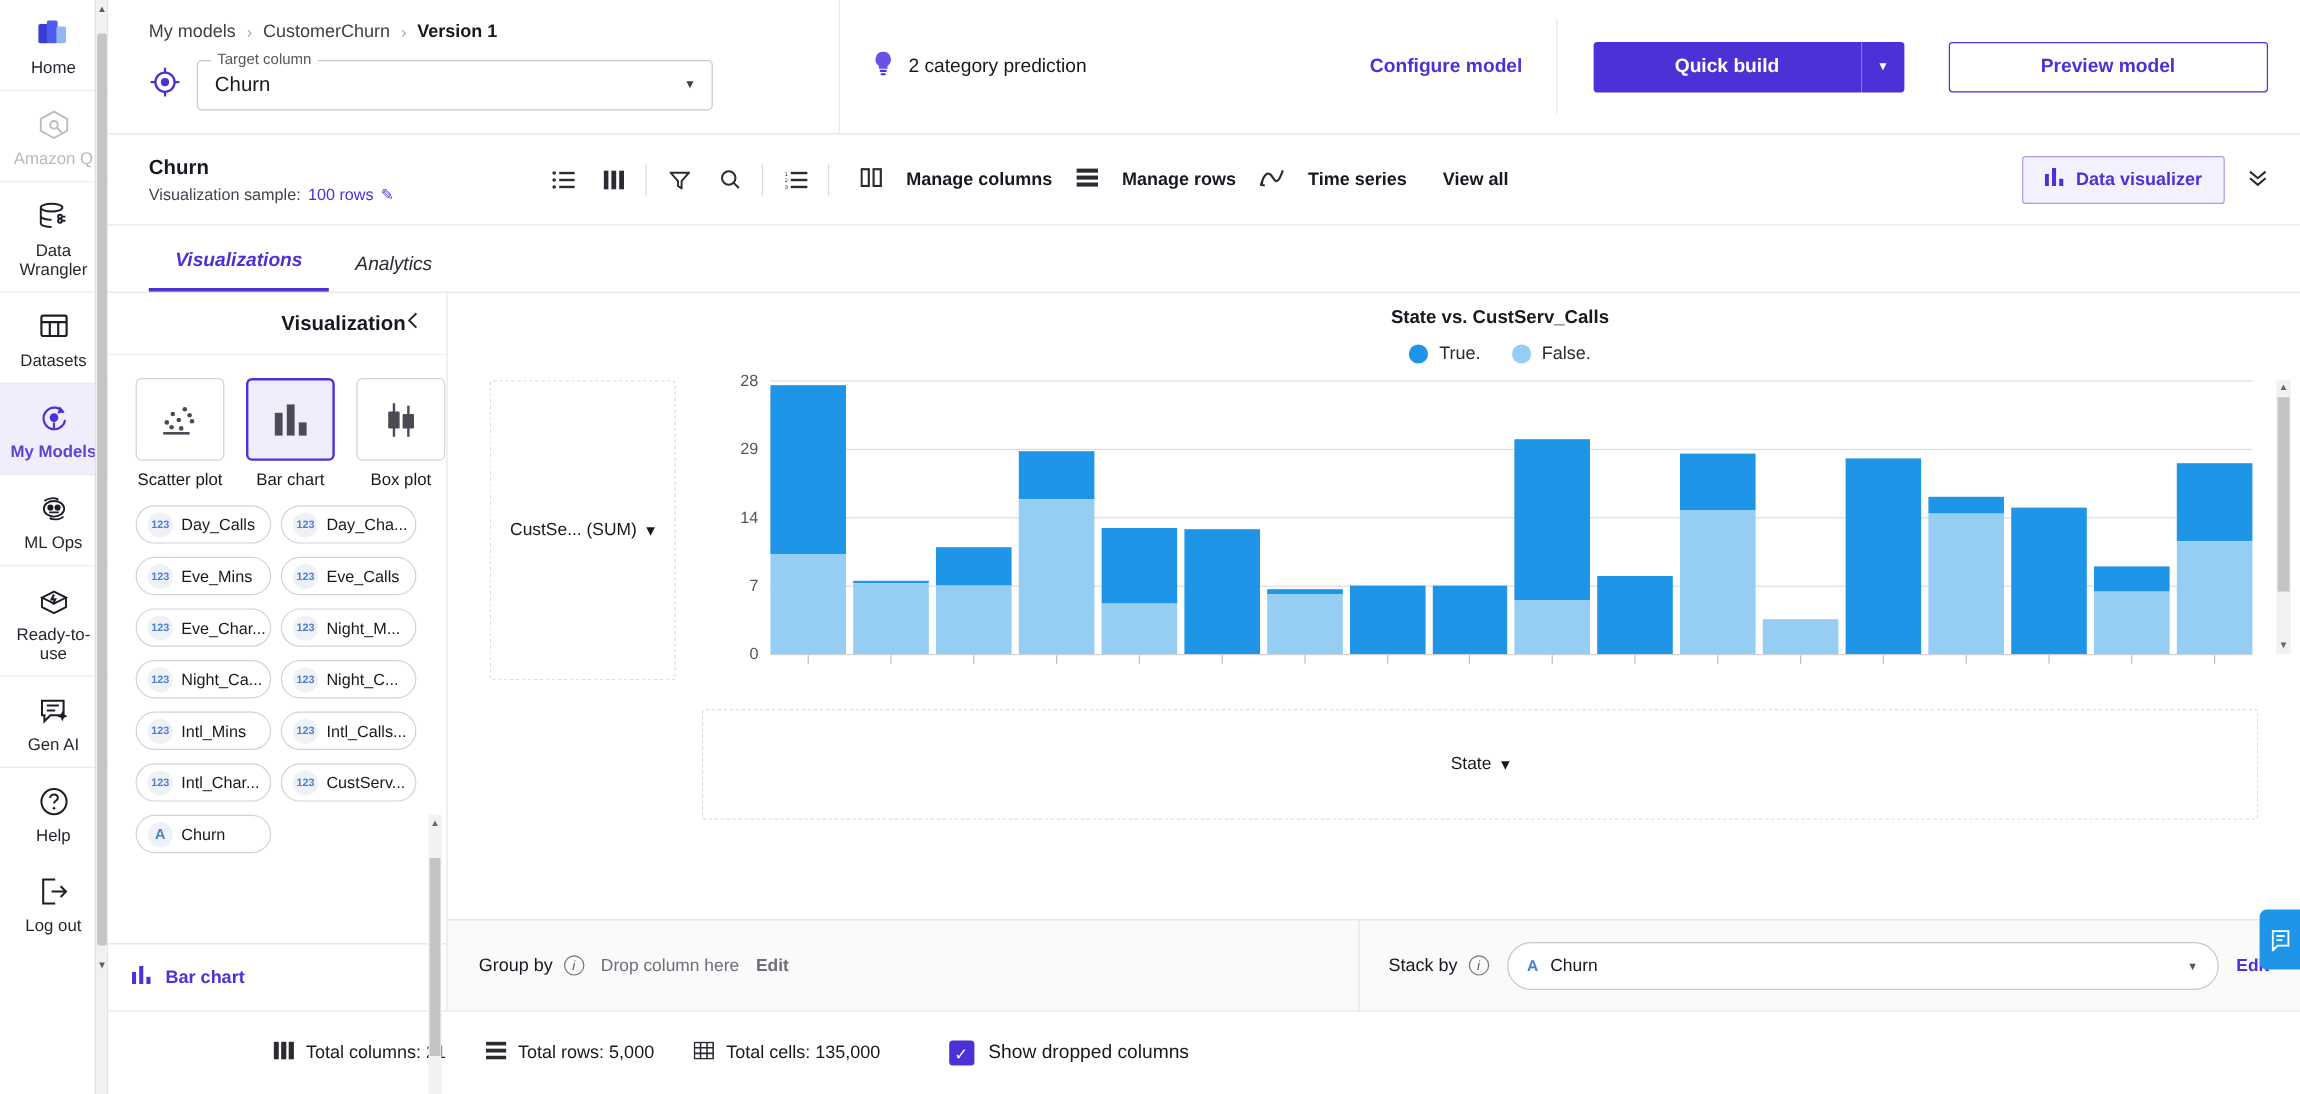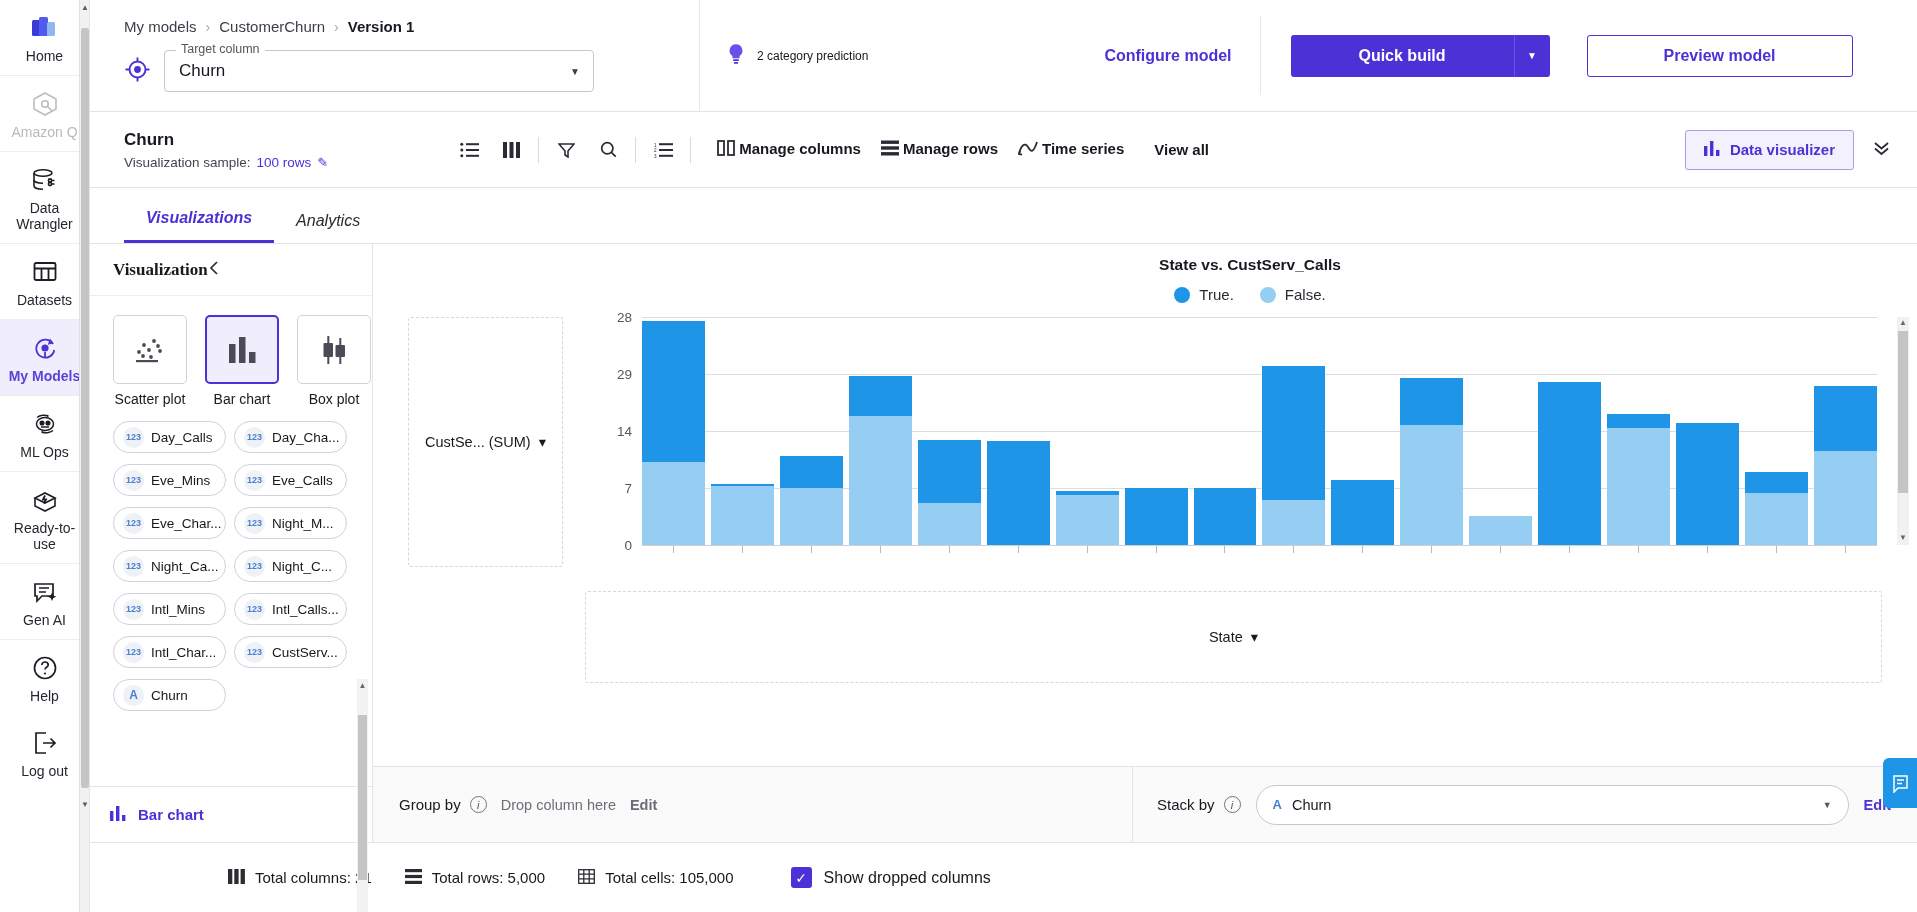--- a/index.html
+++ b/index.html
@@ -58,21 +58,21 @@
     display: flex; align-items: center; padding: 0 14px; cursor: pointer; background:#fff;
   }
   .target-legend {
     position: absolute; top: -9px; left: 11px; background: #fff; padding: 0 5px;
     font-size: 12.5px; color: #55555f;
   }
   .target-val { font-size: 17px; color: #16191f; }
   .caret { position: absolute; right: 13px; top: 50%; transform: translateY(-50%); font-size: 10px; color: #3d3d47; }
 
   .hdr-right { flex: 1; display: flex; align-items: center; padding: 0 22px 0 26px; gap: 0; }
-  .pred { display: flex; align-items: center; gap: 11px; font-size: 12px; color: #16191f; }
+  .pred { display: flex; align-items: center; gap: 11px; font-size: 16px; color: #16191f; }
   .cfg-link { font-size: 16px; font-weight: bold; color: #4b31d6; cursor: pointer; margin-left: 236px; }
   .hdr-divider { width: 1px; align-self: stretch; background: #e8e8ec; margin: 16px 0 16px 28px; }
   .btn-group { display: flex; margin-left: 30px; }
   .btn-primary {
     background: #4b31d6; color: #fff; font-size: 16px; font-weight: bold;
     height: 42px; width: 223px; display: flex; align-items: center; justify-content: center;
     border-radius: 3px 0 0 3px; cursor: pointer;
   }
   .btn-primary-arrow {
     background: #4b31d6; color: #fff; width: 36px; height: 42px; border-left: 1px solid #6a55e0;
@@ -86,40 +86,40 @@
 
   
   .tbar { height: 76px; border-bottom: 1px solid #e4e4e7; display: flex; align-items: center; padding: 0 26px 0 34px; }
   .tbar-title { font-size: 17px; font-weight: bold; color: #16191f; }
   .tbar-sub { font-size: 13.5px; color: #444450; margin-top: 5px; display: flex; align-items: center; gap: 6px; }
   .tbar-sub .rows { color: #4b31d6; cursor: pointer; }
   .pencil { color: #4b31d6; font-size: 13px; cursor: pointer; }
   .tbar-icons { display: flex; align-items: center; margin-left: 120px; gap: 0; }
   .ti { width: 42px; height: 40px; display: flex; align-items: center; justify-content: center; cursor: pointer; color: #2b2b33; }
   .tsep { width: 1px; height: 26px; background: #d9d9df; margin: 0 6px; }
-  .tb-item { display: flex; gap: 4px; margin-left: 20px; cursor: pointer; font-size: 15px; font-weight: bold; color: #16191f; }
+  .tb-item { display: flex; align-items: center; gap: 20px; margin-left: 20px; cursor: pointer; font-size: 15px; font-weight: bold; color: #16191f; }
   .tb-item.plain { font-weight: bold; margin-left: 30px; }
   .tbar-right { margin-left: auto; display: flex; align-items: center; gap: 18px; }
   .dv-btn {
     border: 1px solid #a79bea; background: #f3f1fd; color: #4b31d6; font-weight: bold; font-size: 15px;
     height: 40px; padding: 0 18px; display: flex; align-items: center; gap: 10px; border-radius: 3px; cursor: pointer;
   }
   .chev2 { color: #2b2b33; cursor: pointer; font-size: 15px; }
 
   
   .tabs { height: 56px; border-bottom: 1px solid #e4e4e7; display: flex; align-items: flex-end; padding-left: 34px; }
   .tab { font-size: 16px; padding: 0 22px 13px; cursor: pointer; color: #2b2b33; font-style: italic; }
   .tab.active { color: #4b31d6; font-weight: bold; border-bottom: 3px solid #4b31d6; }
 
   
   .body { flex: 1; display: flex; min-height: 0; }
 
   
   .vpanel { width: 283px; flex: 0 0 283px; border-right: 1px solid #e4e4e7; display: flex; flex-direction: column; position: relative; }
-  .vp-head { height: 52px; display: flex; align-items: center; justify-content: flex-start; padding: 0 22px 0 23px; border-bottom: 1px solid #eeeef2; font-family: Liberation Serif, serif; }
+  .vp-head { height: 52px; display: flex; align-items: center; justify-content: flex-end; padding: 0 22px 0 23px; border-bottom: 1px solid #eeeef2; }
   .vp-title { font-size: 17px; font-weight: bold; }
   .vp-collapse { font-size: 16px; color: #2b2b33; cursor: pointer; }
   .vp-types { display: flex; gap: 18px; padding: 19px 0 0 23px; }
   .vtype { width: 74px; cursor: pointer; }
   .vtype .card {
     width: 74px; height: 69px; border: 1px solid #d2d2da; border-radius: 5px;
     display: flex; align-items: center; justify-content: center; background: #fff;
   }
   .vtype.sel .card { border: 2px solid #4b31d6; background: #f0eefc; }
   .vtype .nm { text-align: center; font-size: 14px; margin-top: 7px; color: #16191f; }
@@ -850,21 +850,21 @@
         </span>
         <span>Total rows: 5,000</span>
       </span>
       <span class="st">
         <span>
           <svg width="17" height="15" viewBox="0 0 17 15" fill="none" stroke="#2b2b33" stroke-width="1.3">
               <rect x="0.7" y="0.7" width="15.6" height="13.6"></rect>
               <path d="M.7 5.2h15.6M.7 9.8h15.6M5.8.7v13.6M11.2.7v13.6"></path>
             </svg>
         </span>
-        <span>Total cells: 105,000</span>
+        <span>Total cells: 135,000</span>
       </span>
       <span class="cbwrap">
         <span class="cb">✓</span>
         <span>Show dropped columns</span>
       </span>
     </div>
 
     <div class="fab">
       <svg width="17" height="19" viewBox="0 0 17 19" fill="none" stroke="#fff" stroke-width="1.5">
           <path d="M2 2h13v12H6l-4 4z"></path>

